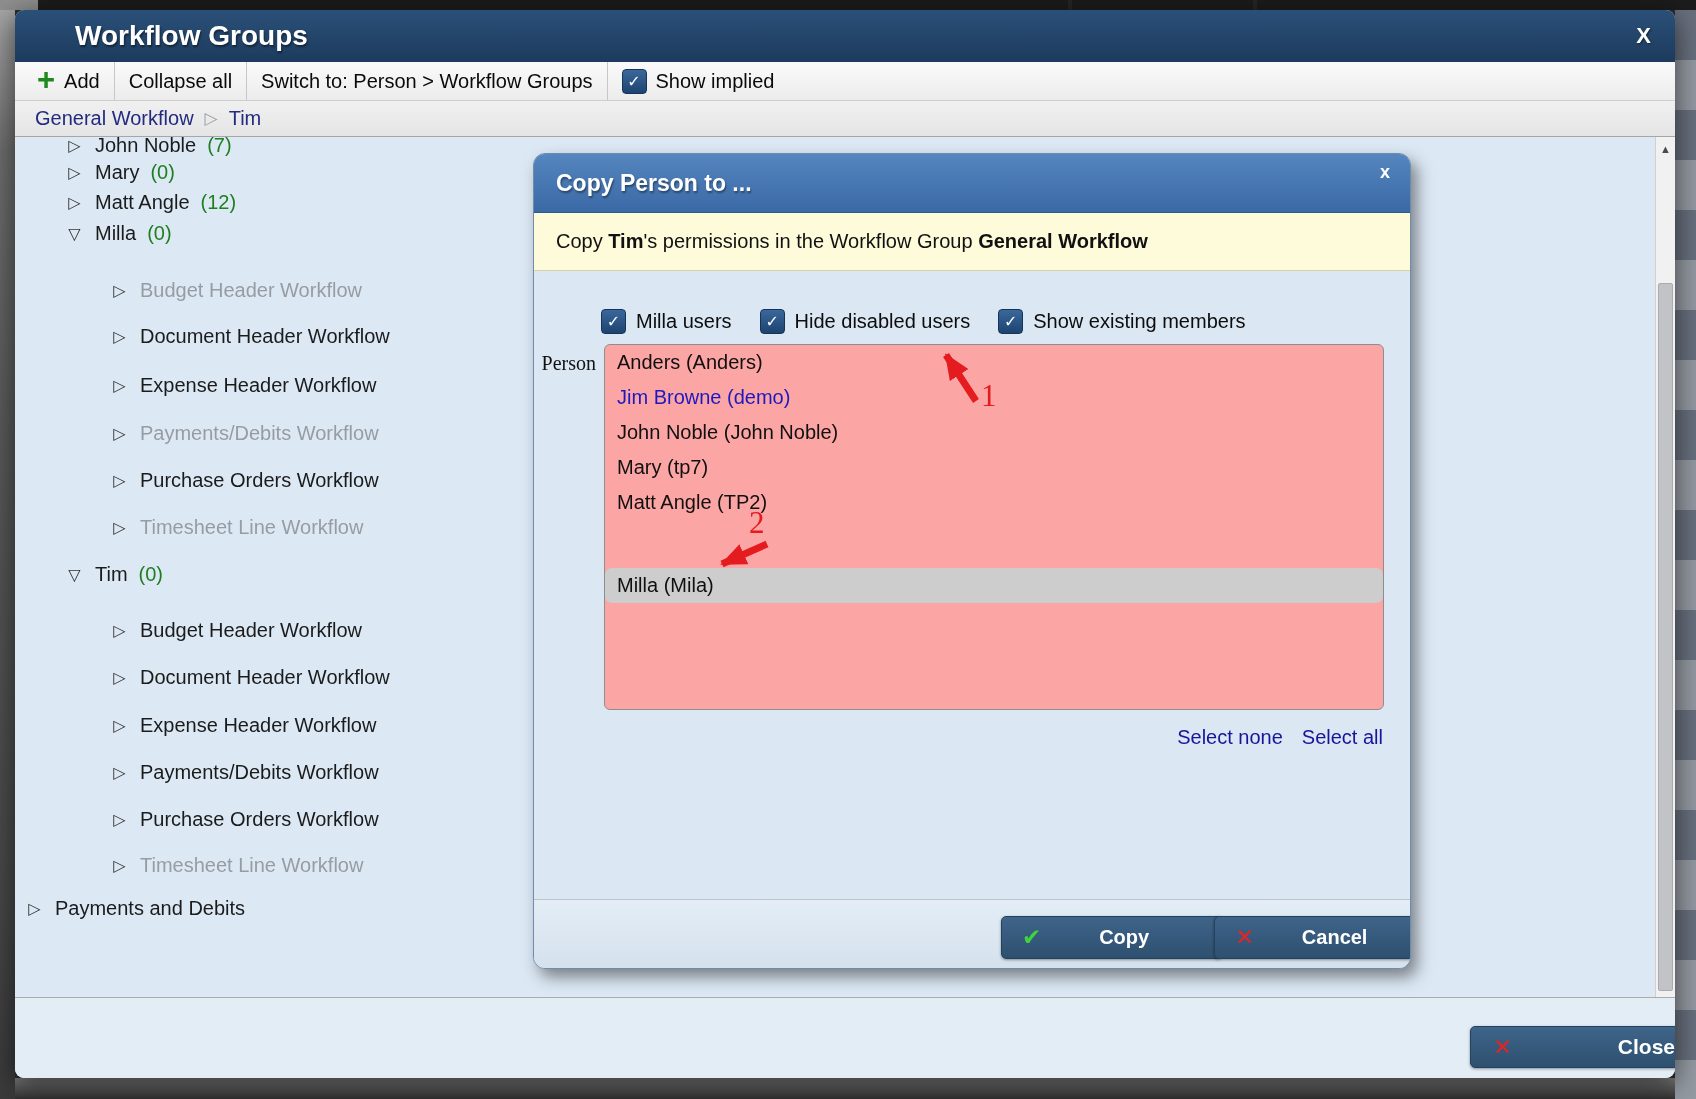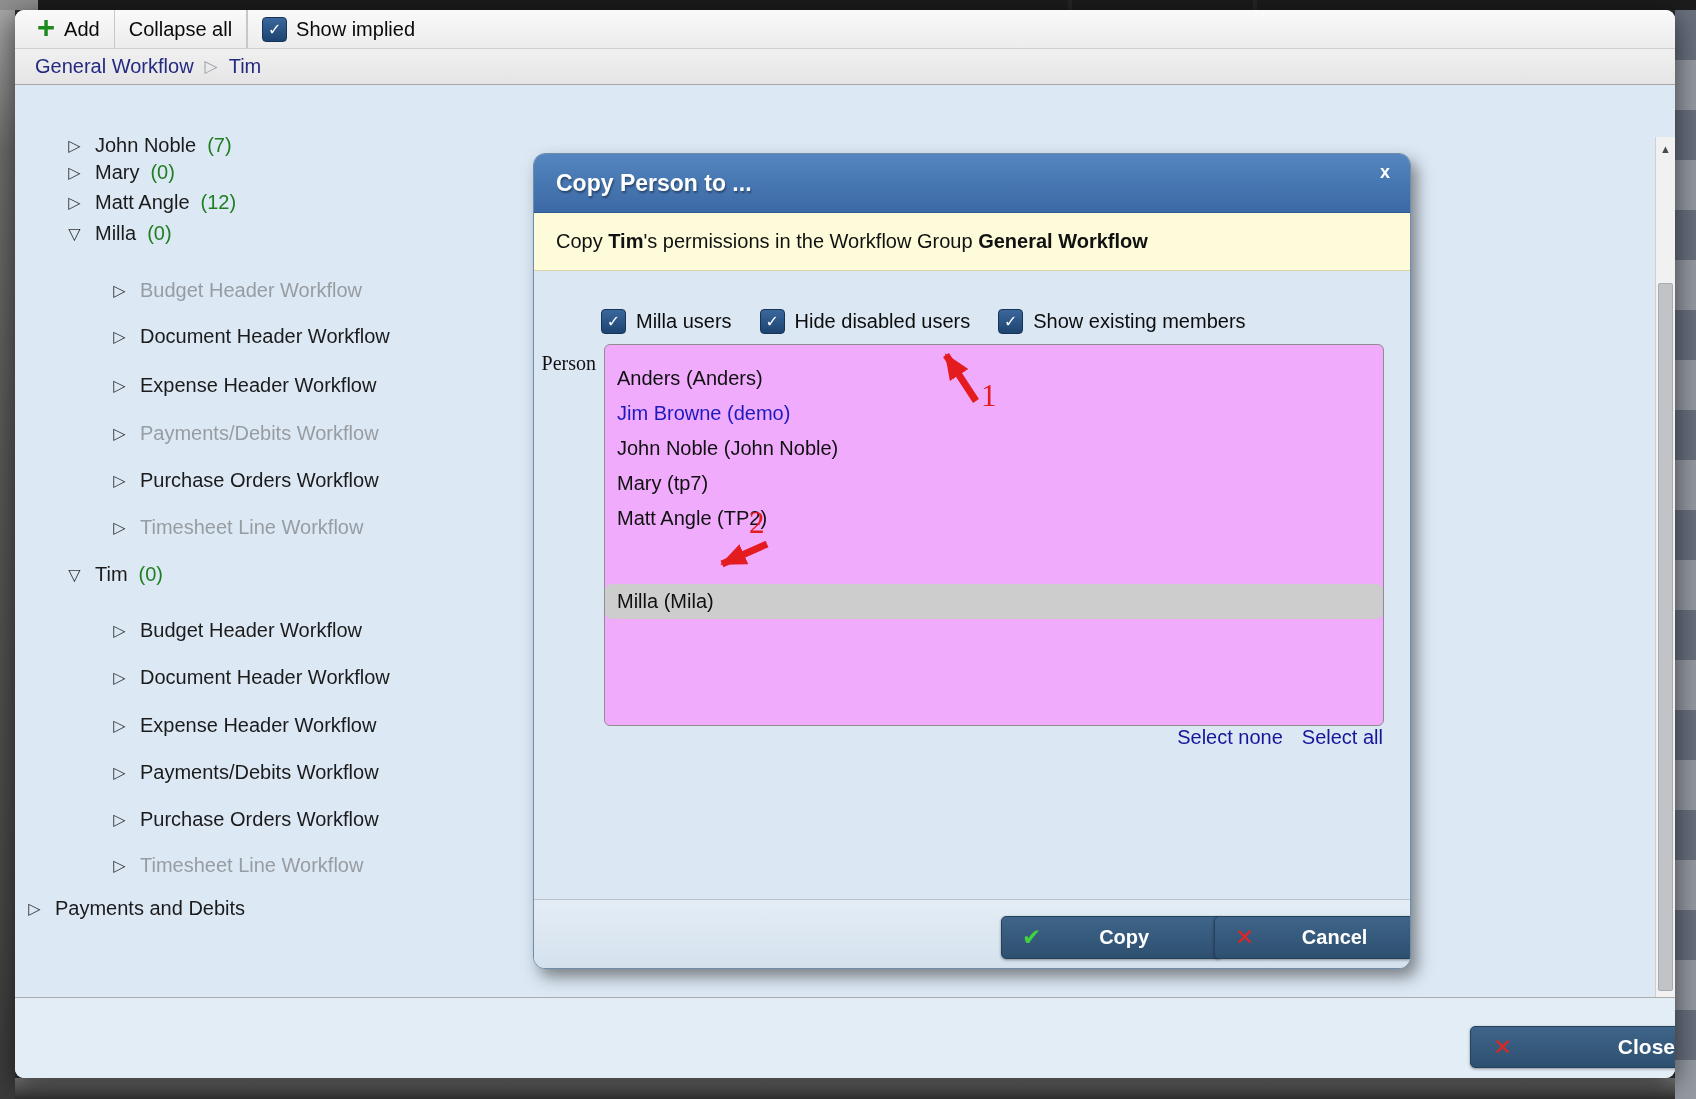--- a/index.html
+++ b/index.html
@@ -84,21 +84,21 @@
   .m-close{margin-left:auto;color:#fff;font-weight:bold;font-size:18px;cursor:pointer;
     align-self:flex-start;margin-top:8px;}
   .m-msg{height:57px;background:#fdfbda;border-bottom:1px solid #d8d3a4;
     display:flex;align-items:center;padding:0 22px;font-size:20px;color:#111;white-space:pre-wrap;}
   .m-checkrow{position:absolute;left:67px;top:155px;display:flex;gap:28px;
     font-size:20px;color:#0d0d0d;align-items:center;}
   .m-checkrow .opt{display:flex;align-items:center;gap:10px;cursor:pointer;}
   .person-label{position:absolute;left:0;top:198px;width:62px;text-align:right;
     font-size:20px;color:#111;font-family:Liberation Serif, serif;}
   .listbox{position:absolute;left:70px;top:190px;width:778px;height:364px;
-    background:#f0abfc;border:1px solid #8e8e8e;border-radius:6px;overflow:hidden;padding-top:16px;}
+    background:#fca5a5;border:1px solid #8e8e8e;border-radius:6px;overflow:hidden;padding-top:0;}
   .li{height:35px;line-height:35px;padding-left:12px;font-size:20px;color:#101010;
     cursor:pointer;white-space:nowrap;}
   .li.link{color:#1c1abf;}
   .li.selected{background:#cdcdcd;border-radius:7px;margin-top:48px;}
   .select-links{position:absolute;top:572px;right:27px;display:flex;gap:19px;
     font-size:20px;color:#16169b;}
   .select-links span{cursor:pointer;}
   .m-footer{position:absolute;left:0;top:745px;width:100%;height:69px;
     border-top:1px solid #b9c3cd;background:linear-gradient(180deg,#e4edf6,#d4e1ed);}
   #copy-btn{left:467px;top:16px;width:185px;height:41px;padding:0 14px 0 20px;}
@@ -112,31 +112,38 @@
 </style>
 </head>
 <body>
 
 <div class="bg-top"></div>
 <div class="bg-left"></div>
 <div class="bg-right"></div>
 <div class="bg-bottom"></div>
 
 <div id="wg">
+  <div class="titlebar">
+    <span class="title">Workflow Groups</span>
+    <span class="win-close">X</span>
+  </div>
 
   <div class="toolbar">
     <div class="tb-item">
       <span class="plus">+</span>
       <span>Add</span>
     </div>
     <div class="tb-sep"></div>
     <div class="tb-item">
       <span>Collapse all</span>
     </div>
     <div class="tb-sep"></div>
+    <div class="tb-item">
+      <span>Switch to: Person &gt; Workflow Groups</span>
+    </div>
     <div class="tb-sep"></div>
     <div class="tb-item">
       <span class="cb">
           <span>✓</span>
         </span>
       <span>Show implied</span>
     </div>
   </div>
 
   <div class="breadcrumb">

